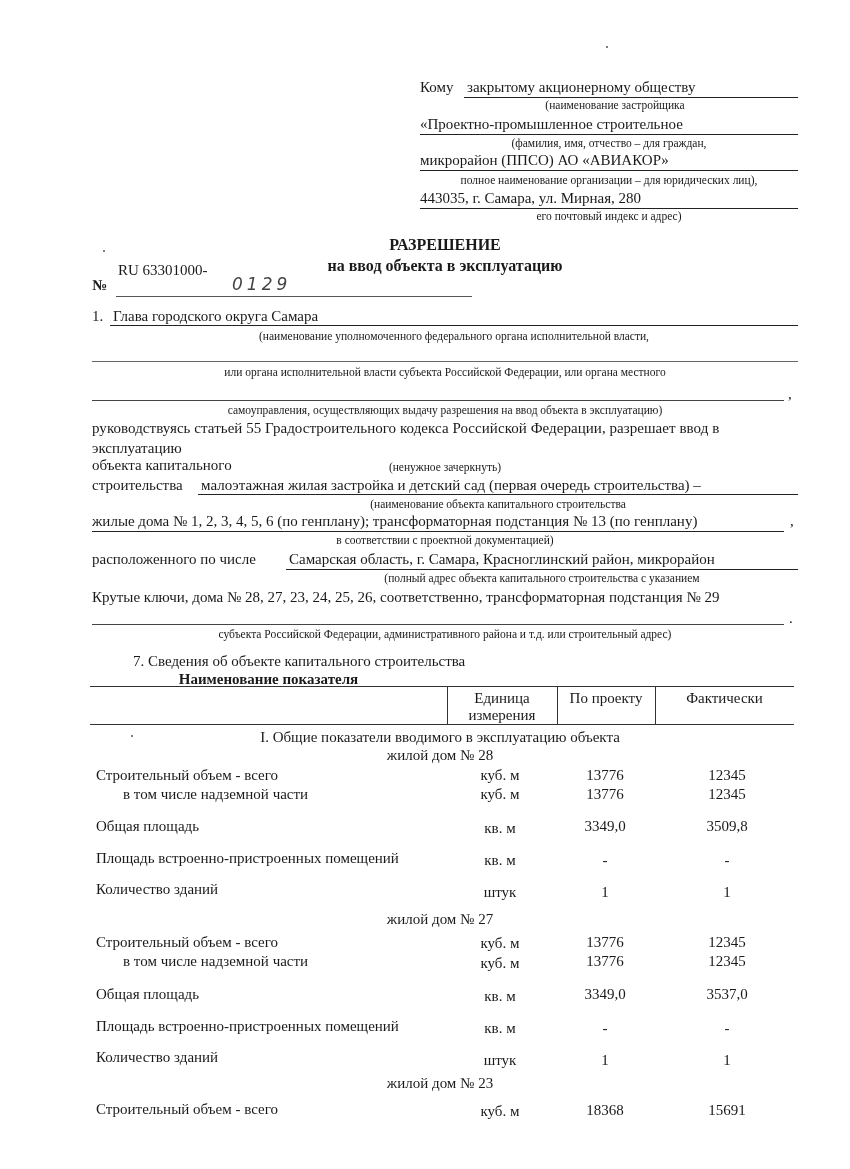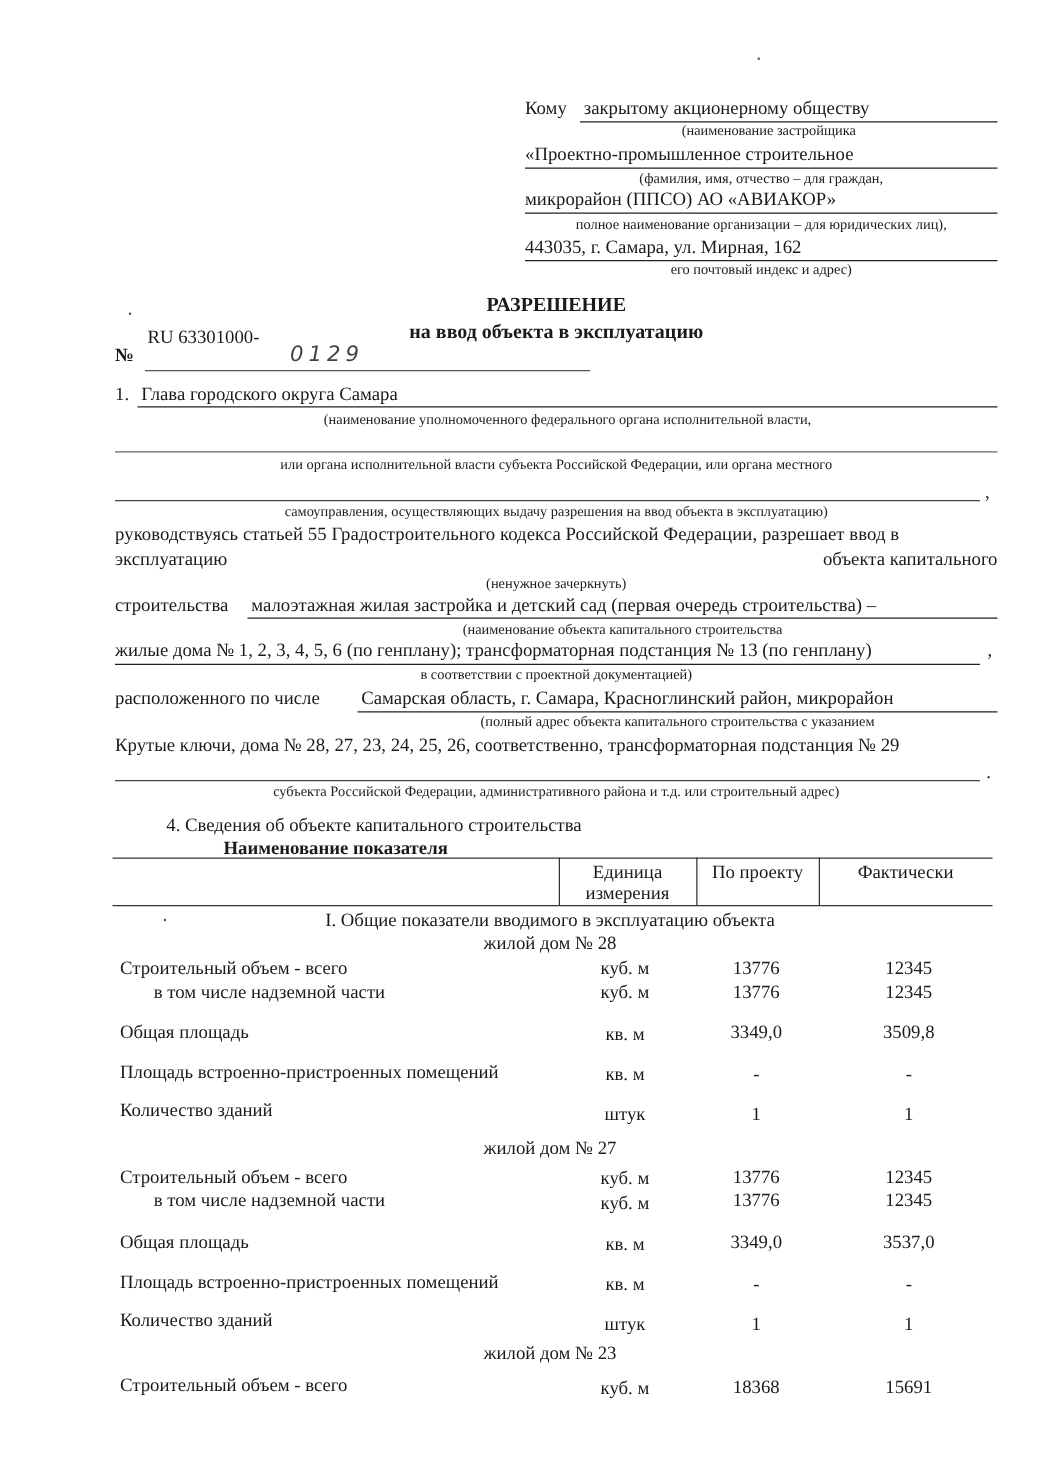--- a/index.html
+++ b/index.html
@@ -1,20 +1,20 @@
 <!DOCTYPE html>
 <html><head>
 <meta charset="utf-8">
 <style>
   html, body { margin: 0; padding: 0; background: #ffffff; }
   body {
     width: 850px; height: 1169px; position: relative; overflow: hidden;
     font-family: "Liberation Serif", "DejaVu Serif", serif; color: #1a1a1a;
   }
-  .abs { position: absolute; }
+  .abs { position: absolute; flex-direction: column; }
   .line { position: absolute; height: 0; border-top: 1px solid #222; }
   .cap { position: absolute; font-size: 11.5px; text-align: center; white-space: nowrap; }
   .txt { position: absolute; font-size: 15px; white-space: nowrap; }
   .ul { text-decoration: underline; text-underline-offset: 3px; }
   .strike { text-decoration: line-through underline; text-underline-offset: 3px; }
 
   
   .addr { left: 420px; width: 378px; }
 
   .title { position: absolute; left: 0; width: 890px; text-align: center; font-weight: bold; font-size: 16px; }
@@ -44,21 +44,21 @@
   <span class="cap addr" style="top:99px;left:420px;width:390px;">(наименование застройщика</span>
 
   <span class="txt" style="left:420px;top:116px;">«Проектно-промышленное строительное</span>
   <div class="line" style="left:420px;width:378px;top:134px;"></div>
   <span class="cap" style="left:420px;width:378px;top:137px;">(фамилия, имя, отчество – для граждан,</span>
 
   <span class="txt" style="left:420px;top:152px;">микрорайон (ППСО) АО «АВИАКОР»</span>
   <div class="line" style="left:420px;width:378px;top:170px;"></div>
   <span class="cap" style="left:420px;width:378px;top:174px;">полное наименование организации – для юридических лиц),</span>
 
-  <span class="txt" style="left:420px;top:190px;">443035, г. Самара, ул. Мирная, 162</span>
+  <span class="txt" style="left:420px;top:190px;">443035, г. Самара, ул. Мирная, 280</span>
   <div class="line" style="left:420px;width:378px;top:208px;"></div>
   <span class="cap" style="left:420px;width:378px;top:210px;">его почтовый индекс и адрес)</span>
 </div>
 
 <div class="title" style="top:236px;">РАЗРЕШЕНИЕ</div>
 <div class="title" style="top:257px;">на ввод объекта в эксплуатацию</div>
 
 <div>
   <span class="txt" style="left:92px;top:277px;font-weight:bold;">№</span>
   <span class="txt" style="left:118px;top:262px;font-weight:normal;">RU 63301000-</span>
@@ -100,21 +100,21 @@
   <span class="txt" style="left:289px;top:551px;">Самарская область, г. Самара, Красноглинский район, микрорайон</span>
   <div class="line" style="left:286px;width:512px;top:569px;"></div>
   <span class="cap" style="left:286px;width:512px;top:572px;">(полный адрес объекта капитального строительства с указанием</span>
 
   <span class="txt" style="left:92px;top:589px;">Крутые ключи, дома № 28, 27, 23, 24, 25, 26, соответственно, трансформаторная подстанция № 29</span>
   <div class="line" style="left:92px;width:692px;top:624px;border-color:#444;"></div>
   <span class="txt" style="left:789px;top:610px;">.</span>
   <span class="cap" style="left:92px;width:706px;top:628px;">субъекта Российской Федерации, административного района и т.д. или строительный адрес)</span>
 </div>
 
-<span class="txt" style="left:133px;top:653px;">4. Сведения об объекте капитального строительства</span>
+<span class="txt" style="left:133px;top:653px;">7. Сведения об объекте капитального строительства</span>
 
 <div>
   <div class="line" style="left:90px;width:704px;top:686px;border-color:#333;"></div>
   <div class="line" style="left:90px;width:704px;top:724px;border-color:#333;"></div>
   <div class="vline" style="left:447px;top:686px;height:38px;"></div>
   <div class="vline" style="left:557px;top:686px;height:38px;"></div>
   <div class="vline" style="left:655px;top:686px;height:38px;"></div>
 
   <span class="th" style="left:90px;width:357px;top:670px;font-weight:bold;">Наименование показателя</span>
   <span class="th" style="left:447px;width:110px;top:689px;">Единица</span>

